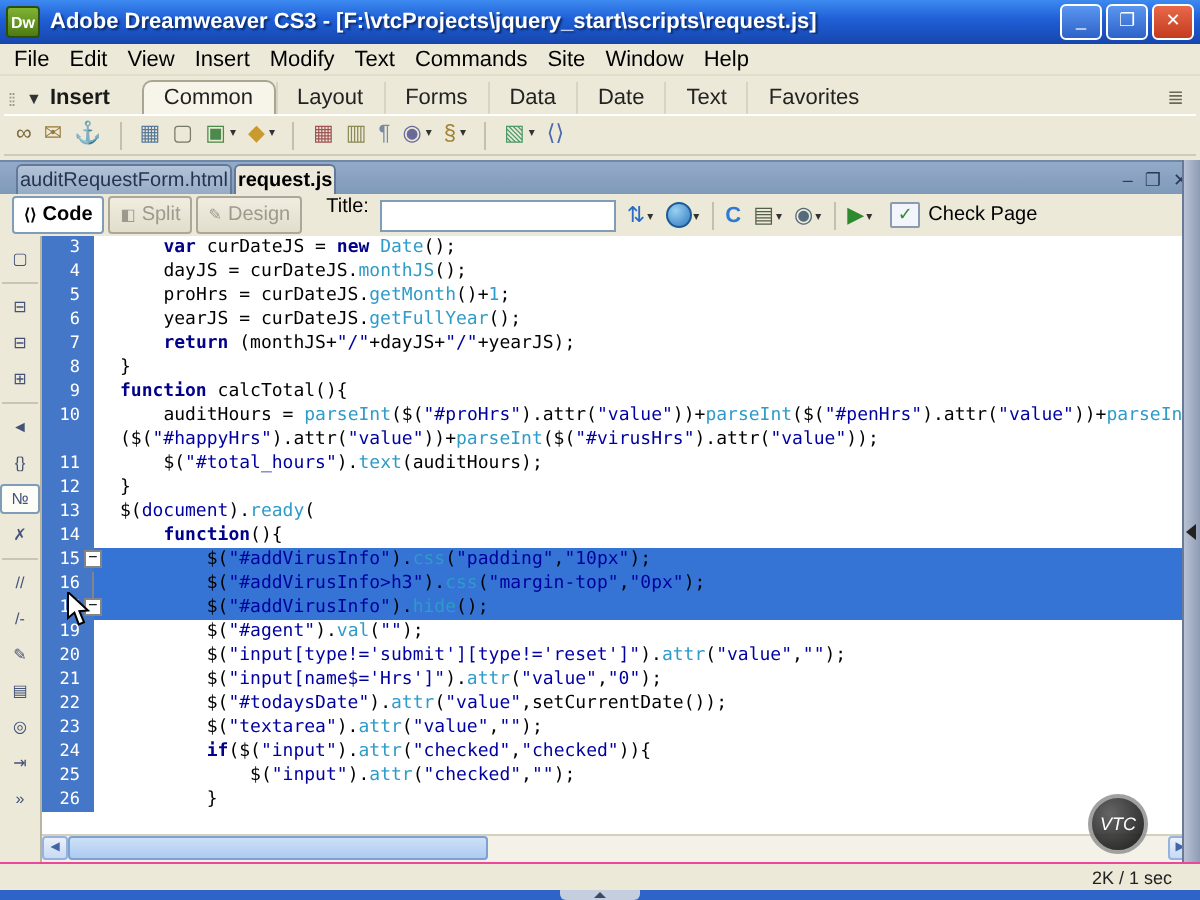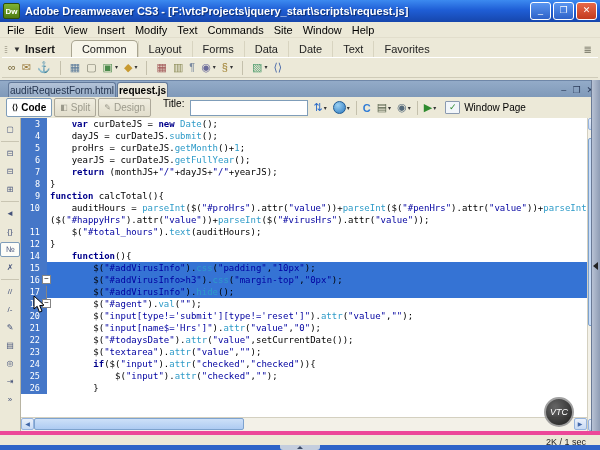--- a/index.html
+++ b/index.html
@@ -75,21 +75,21 @@
   .ct-icon{width:18px;height:15px;display:flex;align-items:center;justify-content:center;
     font-size:8px;color:#44527A;}
   .ct-icon.active{background:#FDFDF8;border:1px solid #7F9DB9;border-radius:2px;height:13px;}
   .ct-sep{width:18px;height:1px;background:#C9C5B2;margin:1px 0;}
   .code-main{flex:1;display:flex;flex-direction:column;position:relative;}
   .rows{height:300px;position:relative;overflow:hidden;
     font-family:"DejaVu Sans Mono","Liberation Mono",monospace;font-size:9px;}
   .row{display:flex;height:12px;line-height:12px;white-space:pre;}
   .g{width:26px;background:#4577C8;color:#fff;text-align:right;padding-right:7px;
     font-size:8.5px;box-sizing:border-box;flex:none;}
-  .t{flex:1;overflow:hidden;padding-left:3px;}
+  .t{flex:1;overflow:hidden;padding-left:13px;}
   .row.sel .t{background:#3573D4;}
   .kw{color:#00008B;font-weight:bold;}
   .fn{color:#2E9BC8;}
   .str{color:#0000A0;}
   .cm{color:#9A9A9A;}
   .pl{color:#000;}
   .foldbox{position:absolute;left:21px;width:9px;height:9px;background:#fff;
     border:1px solid #848484;box-sizing:border-box;z-index:3;color:#000;font-size:8px;
     line-height:6px;text-align:center;font-family:"Liberation Sans",sans-serif;}
   .foldline{position:absolute;left:25px;width:1px;background:#848484;z-index:2;}
@@ -107,21 +107,21 @@
     border:1px solid #7DA2CE;box-sizing:border-box;border-radius:2px;width:13px;}
   .v-spacer{flex:1;}
   
   .dockstrip{position:absolute;right:0;top:80px;bottom:5px;width:8px;
     background:linear-gradient(90deg,#B8C2D4,#8E9CB4);border-left:1px solid #6A7A96;}
   .dock-arrow{position:absolute;left:1px;top:182px;width:0;height:0;
     border-top:4px solid transparent;border-bottom:4px solid transparent;
     border-right:5px solid #222;}
   
   .statusbar{position:absolute;left:0;top:431px;right:0;height:14px;background:#ECE9D8;
-    border-top:4px solid #ec4899;display:flex;align-items:center;}
+    border-top:1px solid #ec4899;display:flex;align-items:center;}
   .status-right{margin-left:auto;font-size:9px;color:#222;padding-right:14px;}
   
   .bottombar{position:absolute;left:0;top:445px;right:0;height:5px;background:#2E64C8;}
   .bhandle{position:absolute;left:50%;top:0;transform:translateX(-50%);width:40px;height:5px;
     background:#C4CEDE;border-radius:0 0 3px 3px;display:flex;align-items:center;
     justify-content:center;}
   .bhandle::after{content:"";width:0;height:0;border-left:3px solid transparent;
     border-right:3px solid transparent;border-bottom:3px solid #3A4A66;}
   
   .vtc{position:absolute;left:544px;top:397px;width:30px;height:30px;border-radius:50%;
@@ -278,21 +278,21 @@
           <span class="dd">▾</span>
         </span>
         <span class="vsep"></span>
         <span class="dicon">
           <span style="color:#2E8A2E">▶</span>
           <span class="dd">▾</span>
         </span>
       </span>
     <span class="checkpage">
       <span class="cp-ico">✓</span>
-      <span>Window Page</span>
+      <span>Check Page</span>
     </span>
   </div>
 
   <div class="codewrap">
     <div class="coding-strip" id="coding-strip">
         <span class="ct-icon">▢</span>
         <span class="ct-sep"></span>
         <span class="ct-icon">⊟</span>
         <span class="ct-icon">⊟</span>
         <span class="ct-icon">⊞</span>
@@ -307,30 +307,31 @@
         <span class="ct-icon">✎</span>
         <span class="ct-icon">▤</span>
         <span class="ct-icon">◎</span>
         <span class="ct-icon">⇥</span>
         <span class="ct-icon">»</span>
       </div>
     <div class="code-main">
       <div class="rows" id="code-rows">
         <div class="foldline" style="top:168px;height:22px;"></div>
       <div class="row"><span class="g">3</span><span class="t"><span class="pl">    </span><span class="kw">var</span><span class="pl"> curDateJS = </span><span class="kw">new</span><span class="pl"> </span><span class="fn">Date</span><span class="pl">();</span></span></div>
-          <div class="row"><span class="g">4</span><span class="t"><span class="pl">    </span><span class="pl">dayJS = curDateJS.</span><span class="fn">submit</span><span class="pl">();</span></span></div>
+          <div class="row"><span class="g">4</span><span class="t"><span class="pl">    </span><span class="pl">dayJS = curDateJS.</span><span class="fn">monthJS</span><span class="pl">();</span></span></div>
           <div class="row"><span class="g">5</span><span class="t"><span class="pl">    </span><span class="pl">proHrs = curDateJS.</span><span class="fn">getMonth</span><span class="pl">()+</span><span class="fn">1</span><span class="pl">;</span></span></div>
           <div class="row"><span class="g">6</span><span class="t"><span class="pl">    </span><span class="pl">yearJS = curDateJS.</span><span class="fn">getFullYear</span><span class="pl">();</span></span></div>
           <div class="row"><span class="g">7</span><span class="t"><span class="pl">    </span><span class="kw">return</span><span class="pl"> (monthJS+</span><span class="str">"/"</span><span class="pl">+dayJS+</span><span class="str">"/"</span><span class="pl">+yearJS);</span></span></div>
           <div class="row"><span class="g">8</span><span class="t"><span class="pl"></span><span class="pl">}</span></span></div>
           <div class="row"><span class="g">9</span><span class="t"><span class="pl"></span><span class="kw">function</span><span class="pl"> calcTotal(){</span></span></div>
           <div class="row"><span class="g">10</span><span class="t"><span class="pl">    </span><span class="pl">auditHours = </span><span class="fn">parseInt</span><span class="pl">($(</span><span class="str">"#proHrs"</span><span class="pl">).attr(</span><span class="str">"value"</span><span class="pl">))+</span><span class="fn">parseInt</span><span class="pl">($(</span><span class="str">"#penHrs"</span><span class="pl">).attr(</span><span class="str">"value"</span><span class="pl">))+</span><span class="fn">parseInt</span></span></div>
           <div class="row"><span class="g"></span><span class="t"><span class="pl"></span><span class="pl">($(</span><span class="str">"#happyHrs"</span><span class="pl">).attr(</span><span class="str">"value"</span><span class="pl">))+</span><span class="fn">parseInt</span><span class="pl">($(</span><span class="str">"#virusHrs"</span><span class="pl">).attr(</span><span class="str">"value"</span><span class="pl">));</span></span></div>
           <div class="row"><span class="g">11</span><span class="t"><span class="pl">    </span><span class="pl">$(</span><span class="str">"#total_hours"</span><span class="pl">).</span><span class="fn">text</span><span class="pl">(auditHours);</span></span></div>
           <div class="row"><span class="g">12</span><span class="t"><span class="pl"></span><span class="pl">}</span></span></div>
+          <div class="row"><span class="g">13</span><span class="t"><span class="pl"></span><span class="pl">$(</span><span class="str">document</span><span class="pl">).</span><span class="fn">ready</span><span class="pl">(</span></span></div>
           <div class="row"><span class="g">14</span><span class="t"><span class="pl">    </span><span class="kw">function</span><span class="pl">(){</span></span></div>
           <div class="row sel"><span class="g">15</span><span class="t"><span class="pl">        </span><span class="pl">$(</span><span class="str">"#addVirusInfo"</span><span class="pl">).</span><span class="fn">css</span><span class="pl">(</span><span class="str">"padding"</span><span class="pl">,</span><span class="str">"10px"</span><span class="pl">);</span></span></div>
           <span class="foldbox" style="top:157px">−</span>
           <div class="row sel"><span class="g">16</span><span class="t"><span class="pl">        </span><span class="pl">$(</span><span class="str">"#addVirusInfo&gt;h3"</span><span class="pl">).</span><span class="fn">css</span><span class="pl">(</span><span class="str">"margin-top"</span><span class="pl">,</span><span class="str">"0px"</span><span class="pl">);</span></span></div>
           <div class="row sel"><span class="g">17</span><span class="t"><span class="pl">        </span><span class="pl">$(</span><span class="str">"#addVirusInfo"</span><span class="pl">).</span><span class="fn">hide</span><span class="pl">();</span></span></div>
           <span class="foldbox" style="top:181px">−</span>
           <div class="row"><span class="g">19</span><span class="t"><span class="pl">        </span><span class="pl">$(</span><span class="str">"#agent"</span><span class="pl">).</span><span class="fn">val</span><span class="pl">(</span><span class="str">""</span><span class="pl">);</span></span></div>
           <div class="row"><span class="g">20</span><span class="t"><span class="pl">        </span><span class="pl">$(</span><span class="str">"input[type!='submit'][type!='reset']"</span><span class="pl">).</span><span class="fn">attr</span><span class="pl">(</span><span class="str">"value"</span><span class="pl">,</span><span class="str">""</span><span class="pl">);</span></span></div>
           <div class="row"><span class="g">21</span><span class="t"><span class="pl">        </span><span class="pl">$(</span><span class="str">"input[name$='Hrs']"</span><span class="pl">).</span><span class="fn">attr</span><span class="pl">(</span><span class="str">"value"</span><span class="pl">,</span><span class="str">"0"</span><span class="pl">);</span></span></div>
           <div class="row"><span class="g">22</span><span class="t"><span class="pl">        </span><span class="pl">$(</span><span class="str">"#todaysDate"</span><span class="pl">).</span><span class="fn">attr</span><span class="pl">(</span><span class="str">"value"</span><span class="pl">,setCurrentDate());</span></span></div>

